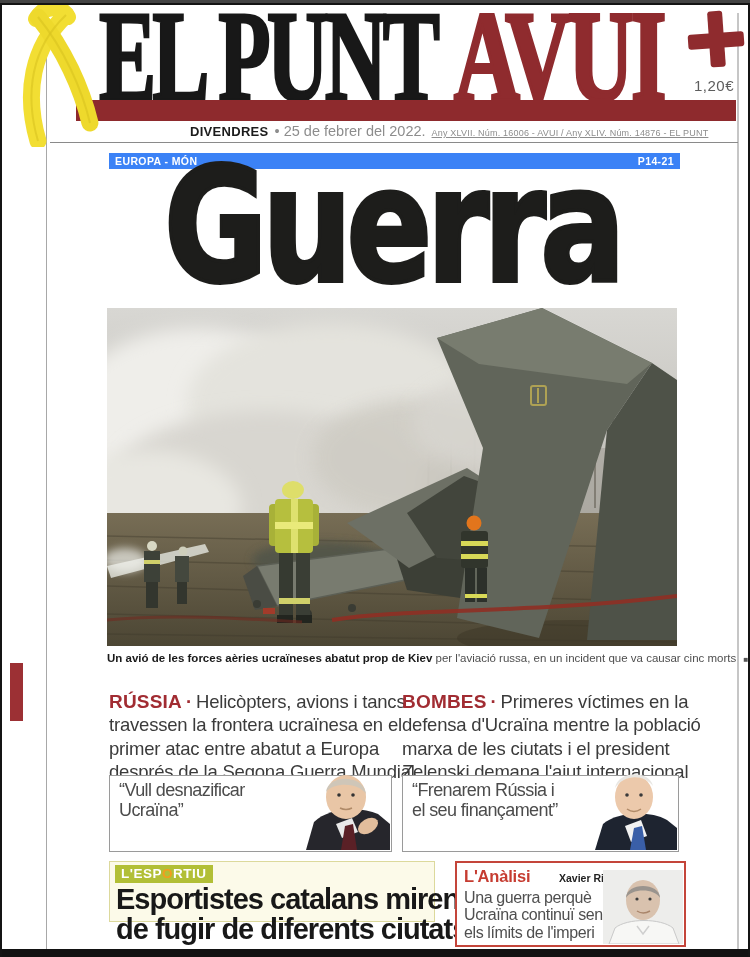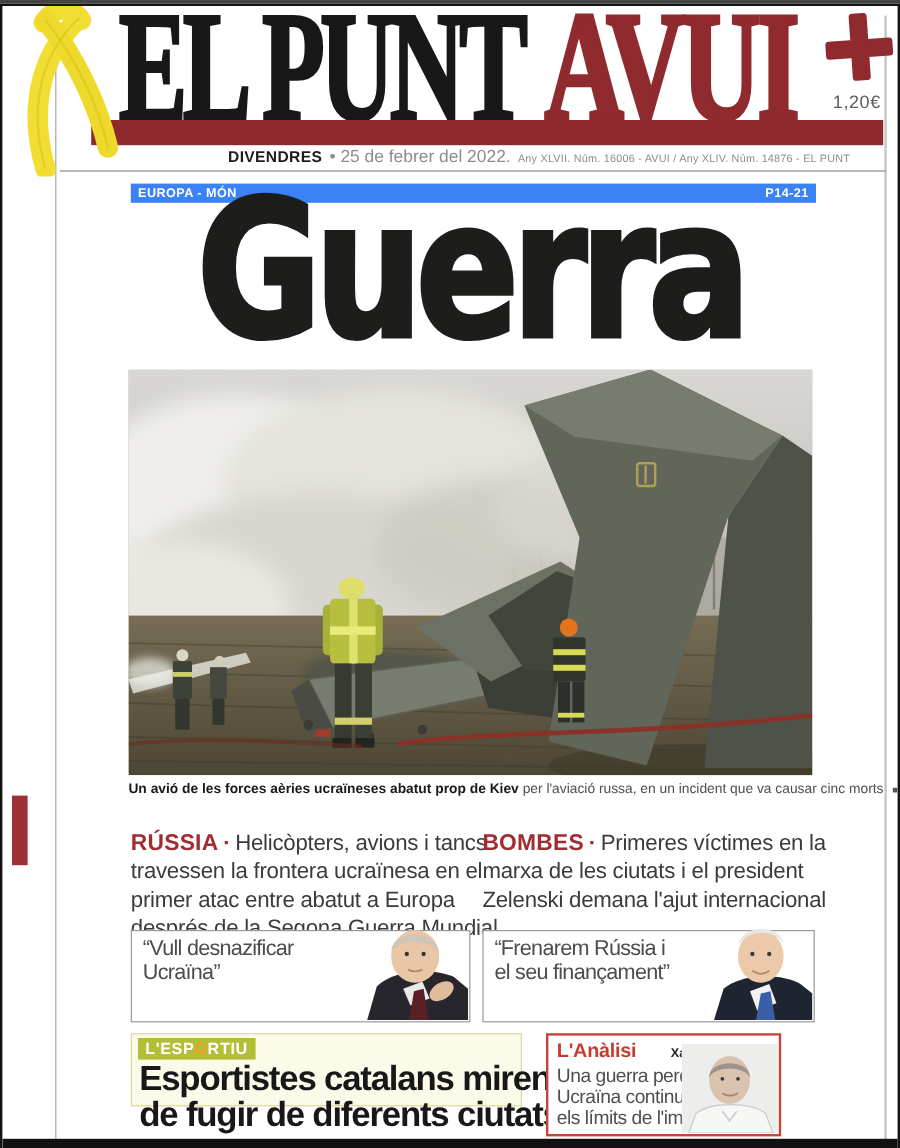--- a/index.html
+++ b/index.html
@@ -22,21 +22,21 @@
       font-size:130px;line-height:1;color:#8f2b2e;letter-spacing:-4px;
       transform:scaleX(.70);transform-origin:left top;-webkit-text-stroke:4px #8f2b2e;white-space:nowrap;}
   .plus-icon{left:686px;top:6px;width:58px;height:58px;transform:rotate(-4deg);}
   .plus-icon .ph{position:absolute;left:0;top:22px;width:56px;height:15px;background:#8f2b2e;border-radius:3px;}
   .plus-icon .pv{position:absolute;left:21px;top:0;width:15px;height:56px;background:#8f2b2e;border-radius:3px;}
   .price{left:692px;top:72px;font-size:15px;color:#5d5d5d;letter-spacing:.5px;}
   .mast-bar{left:74px;top:95px;width:660px;height:21px;background:#8e2a2d;}
   .dateline{left:188px;top:118px;white-space:nowrap;display:flex;align-items:baseline;gap:6px;}
   .dl-day{font-size:13px;font-weight:bold;color:#1c1c1c;letter-spacing:.3px;}
   .dl-date{font-size:14.5px;color:#8d8d8d;}
-  .dl-ed{font-size:9px;color:#8d8d8d;letter-spacing:.2px;}
+  .dl-ed{font-size:9px;color:#8d8d8d;letter-spacing:.2px;text-decoration:underline;}
   .hrule{left:48px;top:137px;width:688px;height:1px;background:#8a8a8a;}
 
   
   .section-bar{left:107px;top:148px;width:571px;height:16px;background:#3b82f6;color:#fff;
       display:flex;justify-content:space-between;align-items:center;padding:0 6px;box-sizing:border-box;
       font-size:10.5px;font-weight:bold;letter-spacing:.4px;}
   .headline{left:105px;top:142px;width:570px;text-align:center;font-family:"DejaVu Sans",sans-serif;
       font-weight:bold;font-size:158px;line-height:1;color:#1d1d1b;letter-spacing:-7px;
       transform:scaleX(.80);transform-origin:center top;-webkit-text-stroke:4px #1d1d1b;}
 
@@ -61,21 +61,21 @@
   .qb-right{left:400px;top:770px;width:275px;}
   .quote-text{position:absolute;left:9px;top:4px;font-size:18px;line-height:1.12;color:#4c4c4c;letter-spacing:-.6px;}
   .quote-photo{position:absolute;right:1px;bottom:1px;}
 
   
   .esportiu-box{left:107px;top:856px;width:326px;height:61px;background:#fcfae9;border:1px solid #dcd99c;box-sizing:border-box;}
   .esportiu-label{display:inline-block;margin:3px 0 0 5px;background:#b2bf36;color:#fff;font-weight:bold;
       font-size:13.5px;padding:1px 6px 2px;letter-spacing:.5px;}
   .esportiu-label .o{color:#f29d1e;}
   .esportiu-head{margin:1px 0 0 6px;font-size:29px;font-weight:bold;color:#181818;line-height:1.04;letter-spacing:-1px;}
-  .analisi-box{left:453px;top:856px;width:196px;height:86px;background:#fff;border:2px solid #c4453a;box-sizing:border-box;}
+  .analisi-box{left:453px;top:856px;width:231px;height:86px;background:#fff;border:2px solid #c4453a;box-sizing:border-box;}
   .analisi-label{position:absolute;left:7px;top:4px;color:#c63c31;font-weight:bold;font-size:16.5px;letter-spacing:-.2px;}
   .analisi-author{position:absolute;left:102px;top:9px;color:#222;font-weight:bold;font-size:10.5px;}
   .analisi-text{position:absolute;left:7px;top:26px;font-size:16px;line-height:1.08;color:#4f4f4f;letter-spacing:-.4px;}
   .analisi-photo{position:absolute;right:1px;bottom:1px;}
 </style>
 </head>
 <body>
 
 <div id="page">
 
@@ -244,20 +244,21 @@
   </div>
 
   <p class="abs story story-left">
     <span class="kicker">RÚSSIA</span><span class="kbullet">·</span><span class="nw">Helicòpters, avions i tancs</span>
     <span class="bl">travessen la frontera ucraïnesa en el</span>
     <span class="bl">primer atac entre abatut a Europa</span>
     <span class="bl">després de la Segona Guerra Mundial</span>
   </p>
   <p class="abs story story-right">
     <span class="kicker">BOMBES</span><span class="kbullet">·</span><span class="nw">Primeres víctimes en la</span>
+    <span class="bl">defensa d'Ucraïna mentre la població</span>
     <span class="bl">marxa de les ciutats i el president</span>
     <span class="bl">Zelenski demana l'ajut internacional</span>
   </p>
 
   <div class="abs quote-box qb-left">
     <div class="quote-text">
       <span class="bl">“Vull desnazificar</span>
       <span class="bl">Ucraïna”</span>
     </div>
     <svg class="quote-photo" width="92" height="86" viewBox="0 0 92 86">

